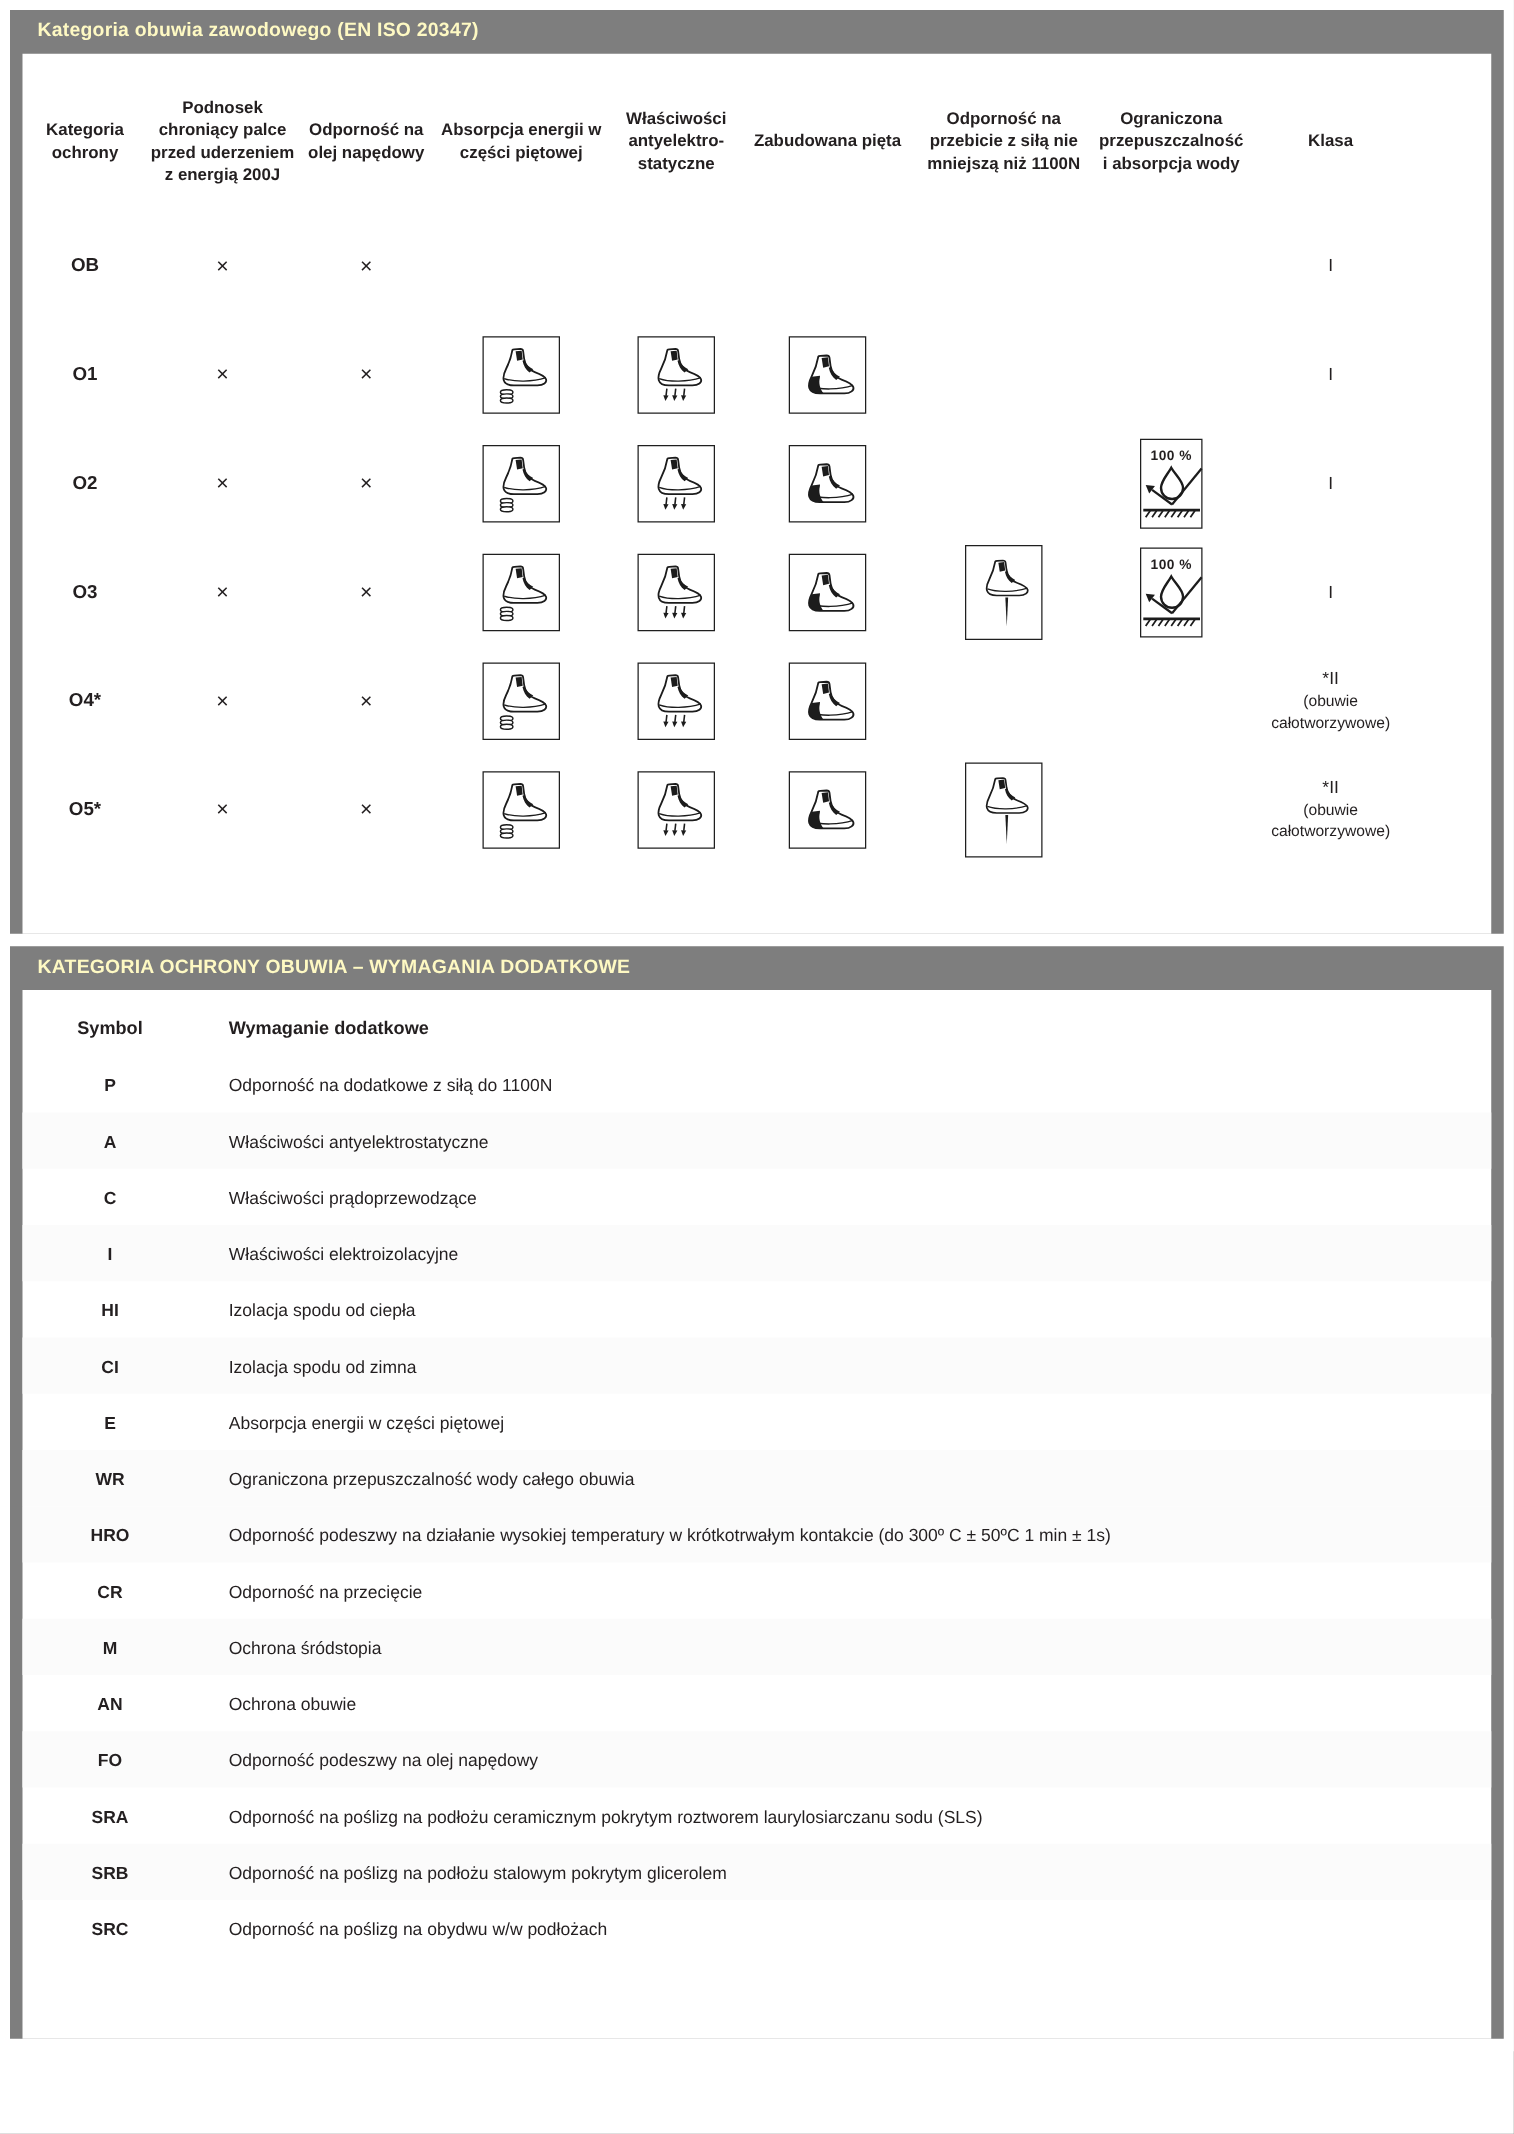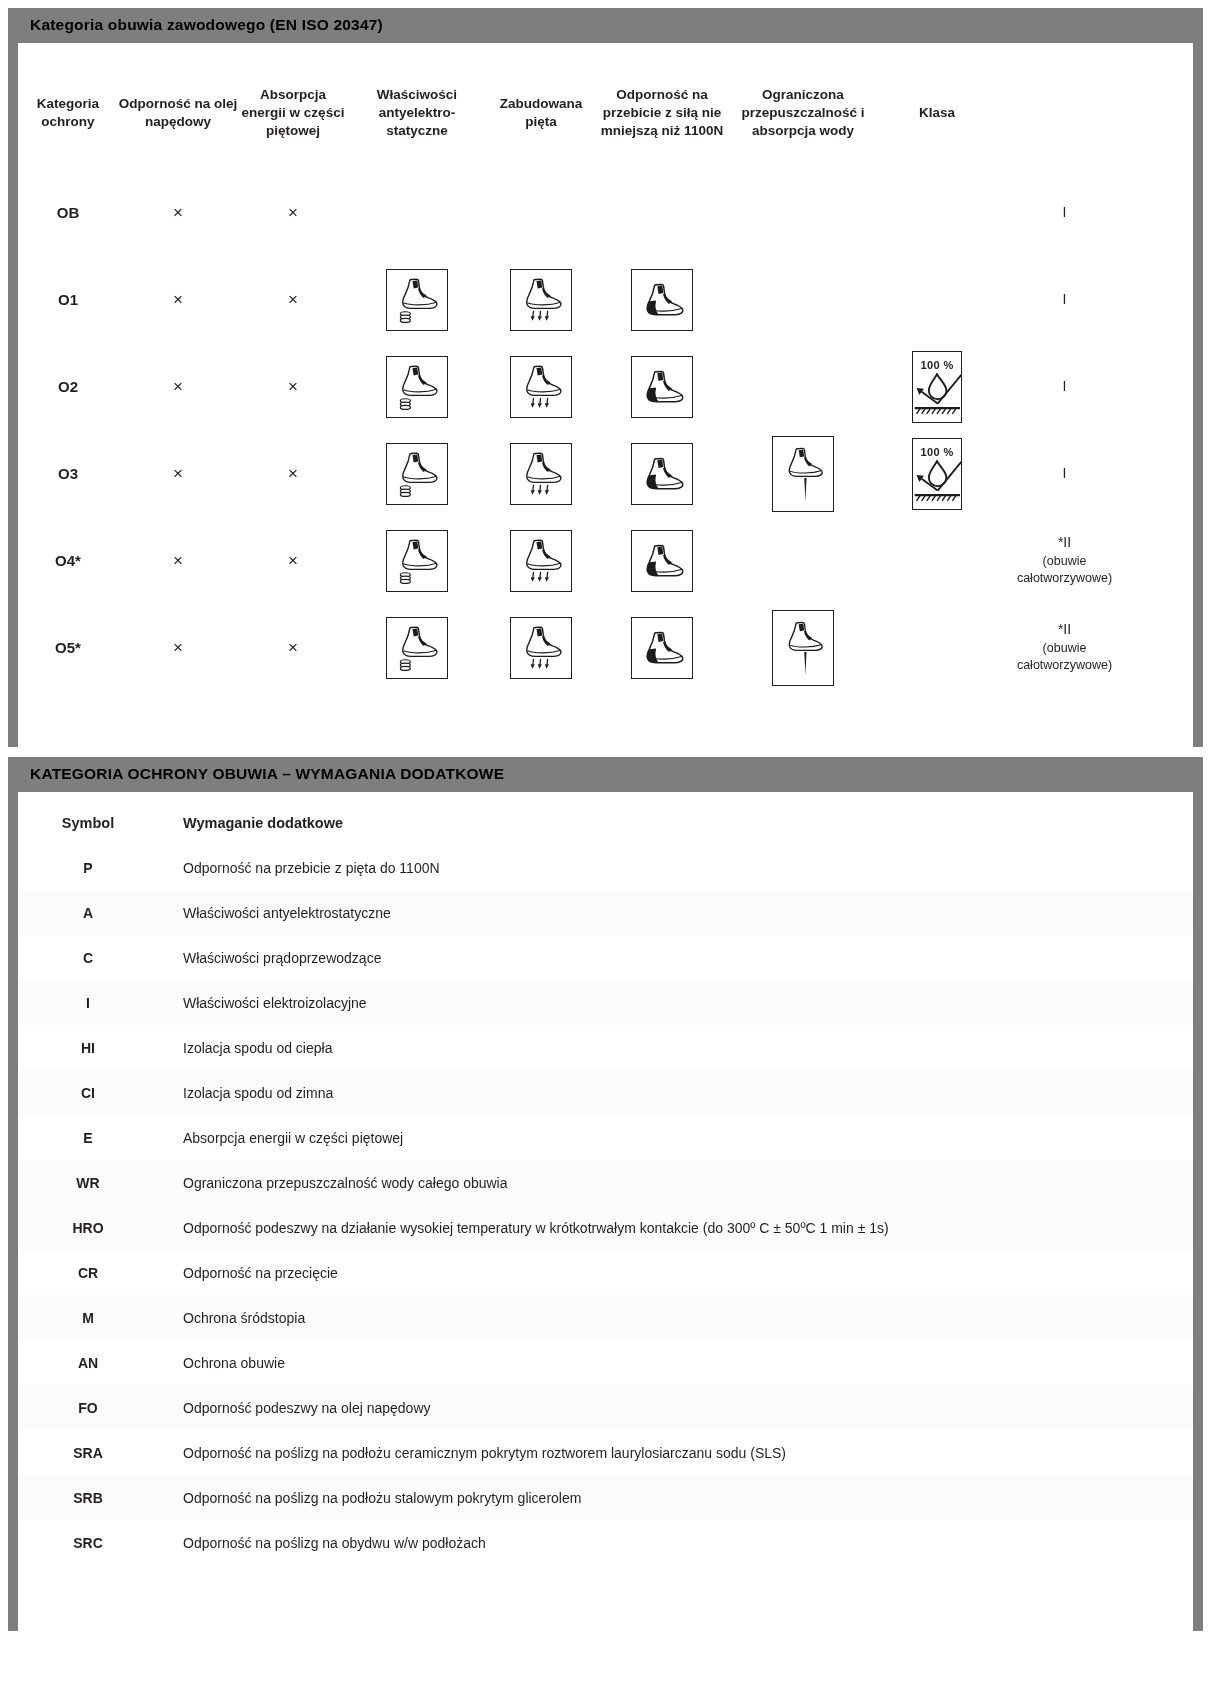--- a/index.html
+++ b/index.html
@@ -1,21 +1,21 @@
 <!DOCTYPE html>
 <html lang="pl"><head>
 <meta charset="utf-8">
 <style>
   *{box-sizing:border-box;margin:0;padding:0}
   html,body{background:#fff}
   body{width:1211px;font-family:"Liberation Sans",sans-serif;color:#231f20}
   .page{padding:8px 8px 0 8px}
 
   .panel{background:#7e7e7e}
-  .panel-title{color:#000000;font-weight:700;font-size:15.5px;padding:8px 0 9px 22px;letter-spacing:.2px}
+  .panel-title{color:#fef9c3;font-weight:700;font-size:15.5px;padding:8px 0 9px 22px;letter-spacing:.2px}
   .panel-body{background:#fff;margin:0 10px 10px 10px}
 
   
   .p1-body{padding:14px 60px 56px 0}
   .t1-grid{display:grid;grid-template-columns:100px 120px 110px 138px 110px 132px 150px 118px 137px;align-items:center;justify-items:center}
   .t1-header{min-height:112px}
   .t1c{text-align:center}
   .t1c.th{font-weight:700;font-size:13.5px;line-height:1.32}
   .t1-row{height:87px}
   .cat{font-weight:700;font-size:15px}
@@ -54,20 +54,21 @@
   </defs>
 </svg>
 
 <div class="page">
 
   <section class="panel">
     <div class="panel-title">Kategoria obuwia zawodowego (EN ISO 20347)</div>
     <div class="panel-body p1-body">
       <div class="t1-grid t1-header" id="t1-header">
           <div class="t1c th">Kategoria ochrony</div>
+          <div class="t1c th">Podnosek chroniący palce przed uderzeniem z energią 200J</div>
           <div class="t1c th">Odporność na olej napędowy</div>
           <div class="t1c th">Absorpcja energii w części piętowej</div>
           <div class="t1c th">Właściwości antyelektro-statyczne</div>
           <div class="t1c th">Zabudowana pięta</div>
           <div class="t1c th">Odporność na przebicie z siłą nie mniejszą niż 1100N</div>
           <div class="t1c th">Ograniczona przepuszczalność i absorpcja wody</div>
           <div class="t1c th">Klasa</div>
         </div>
       <div id="t1-rows">
           <div class="t1-grid t1-row">
@@ -355,21 +356,21 @@
   <section class="panel panel2">
     <div class="panel-title">KATEGORIA OCHRONY OBUWIA – WYMAGANIA DODATKOWE</div>
     <div class="panel-body p2-body">
       <div class="t2-grid t2-header">
         <div class="t2-sym">Symbol</div>
         <div class="t2-req">Wymaganie dodatkowe</div>
       </div>
       <div id="t2-rows">
           <div class="t2-grid t2-row ">
             <div class="t2-sym">P</div>
-            <div class="t2-req">Odporność na przebicie z pięta do 1100N</div>
+            <div class="t2-req">Odporność na dodatkowe z siłą do 1100N</div>
           </div>
           <div class="t2-grid t2-row alt">
             <div class="t2-sym">A</div>
             <div class="t2-req">Właściwości antyelektrostatyczne</div>
           </div>
           <div class="t2-grid t2-row ">
             <div class="t2-sym">C</div>
             <div class="t2-req">Właściwości prądoprzewodzące</div>
           </div>
           <div class="t2-grid t2-row alt">

